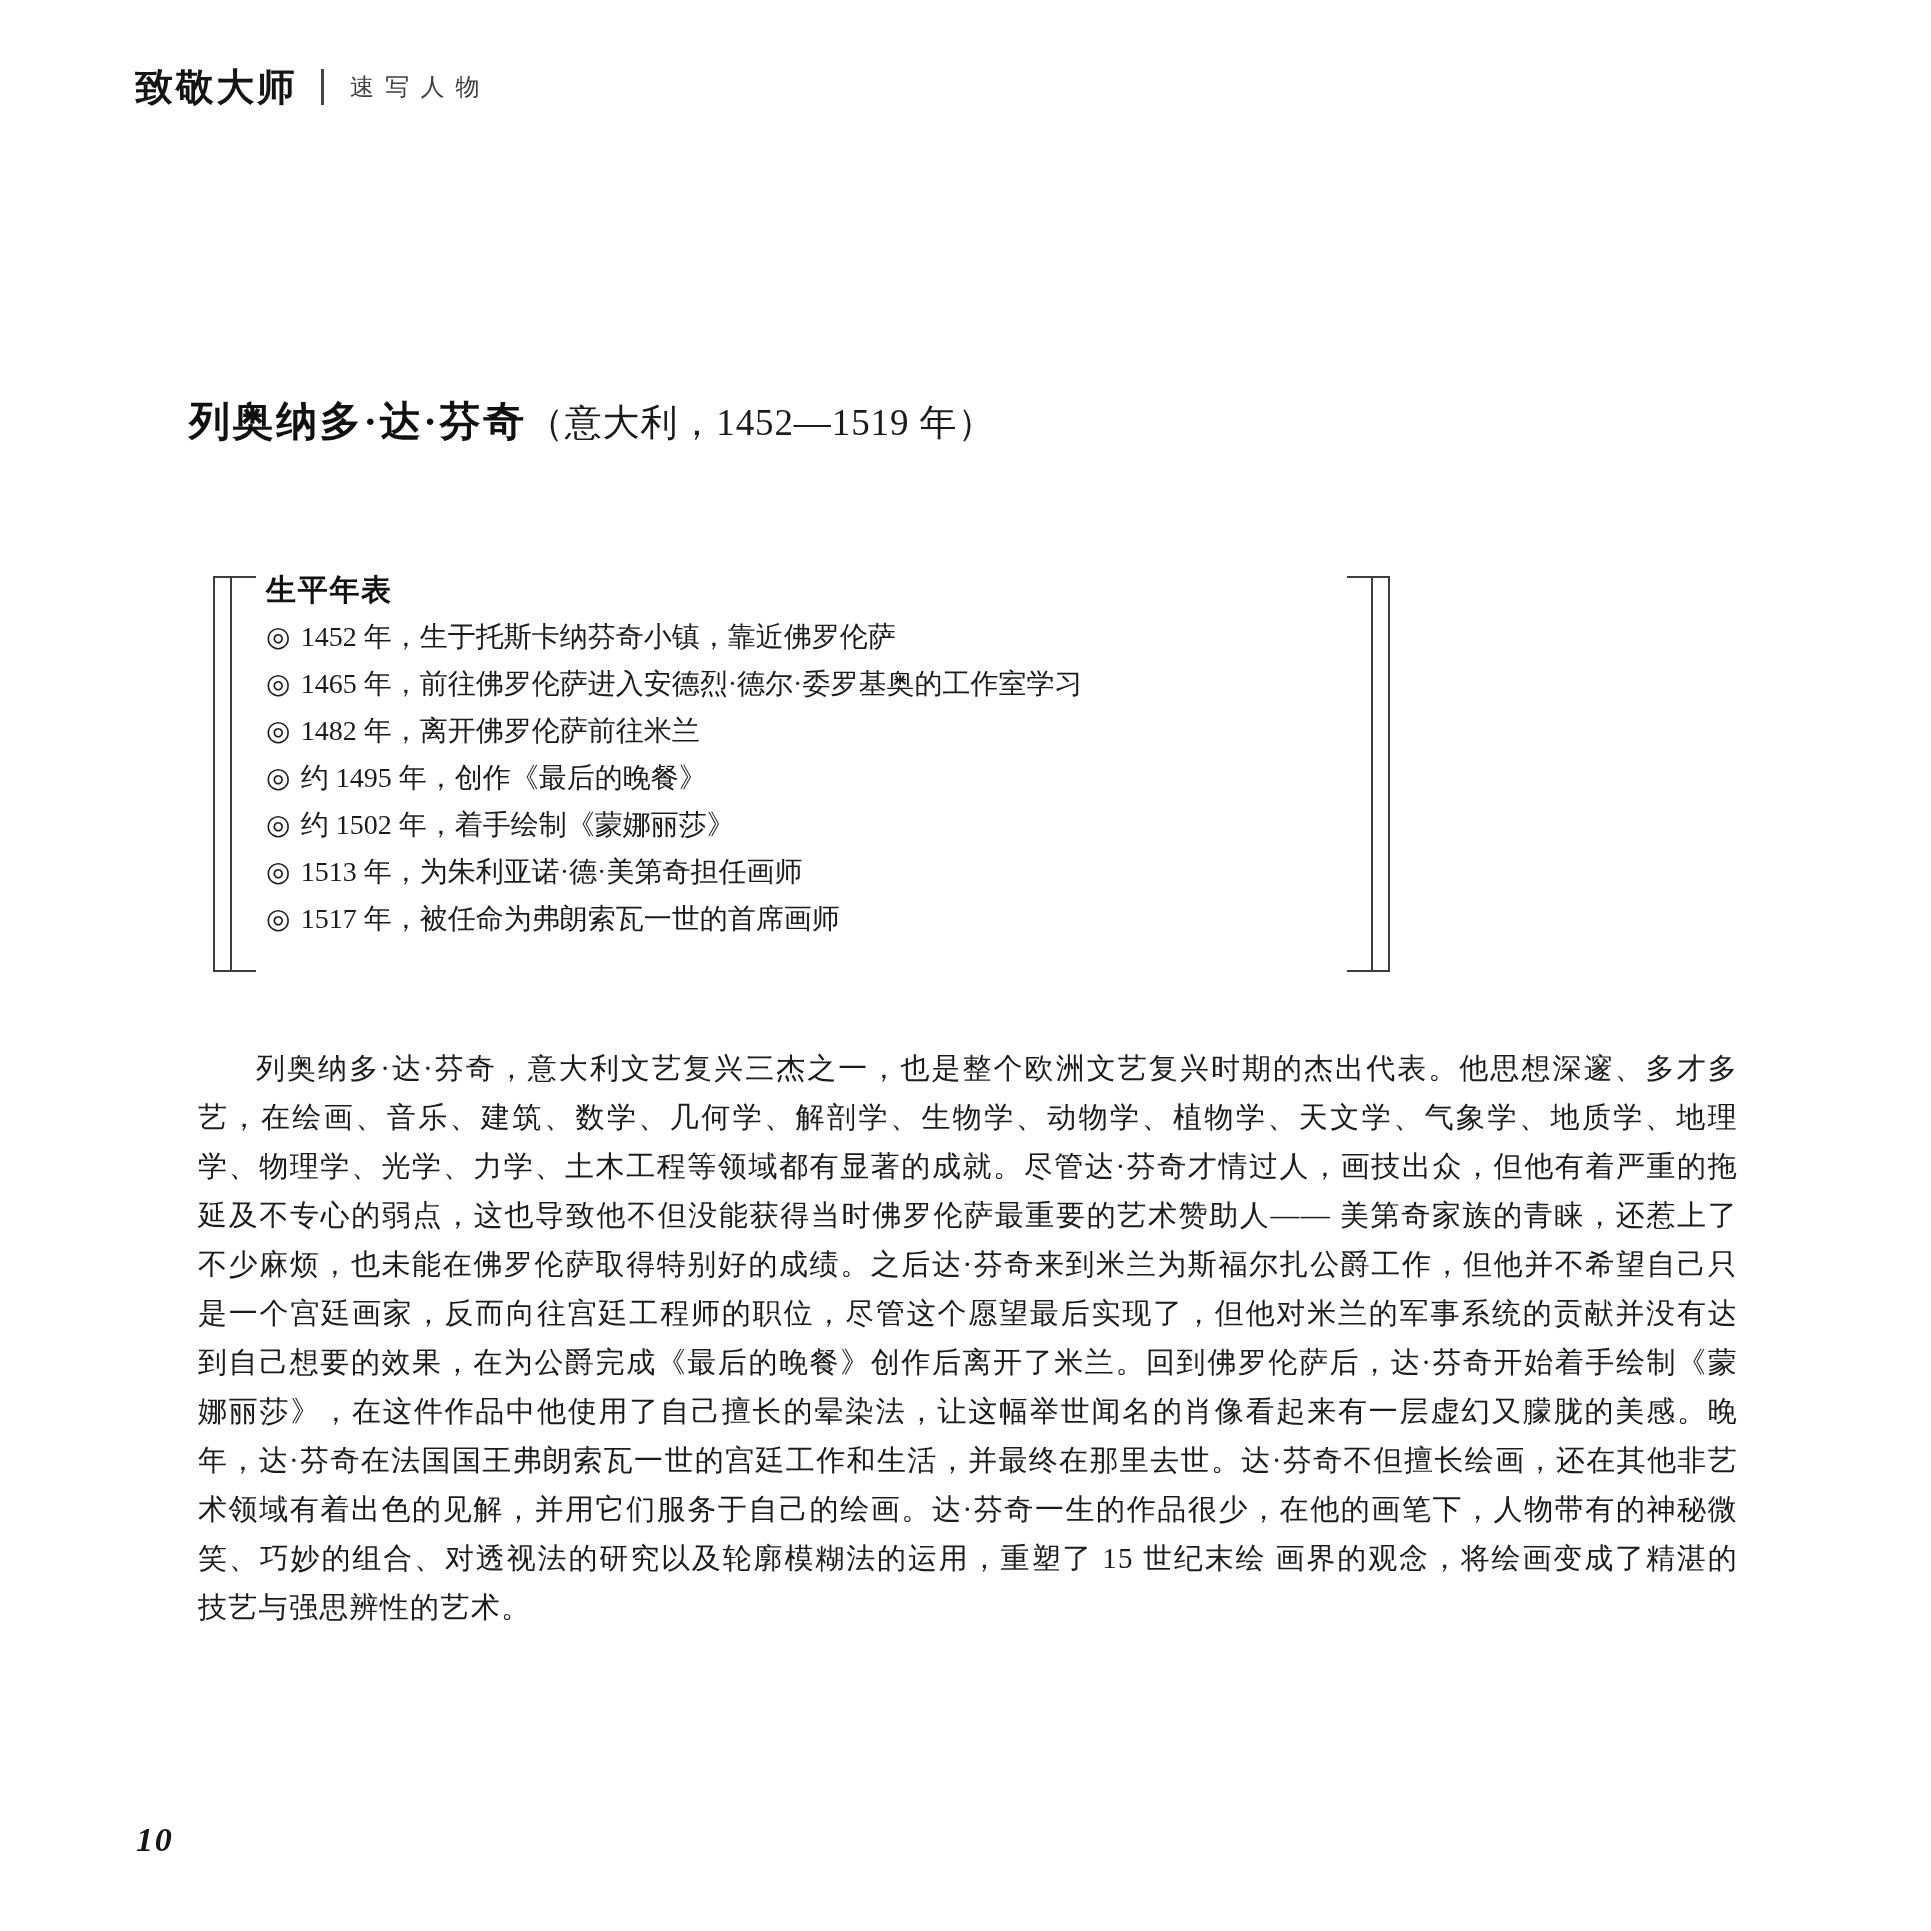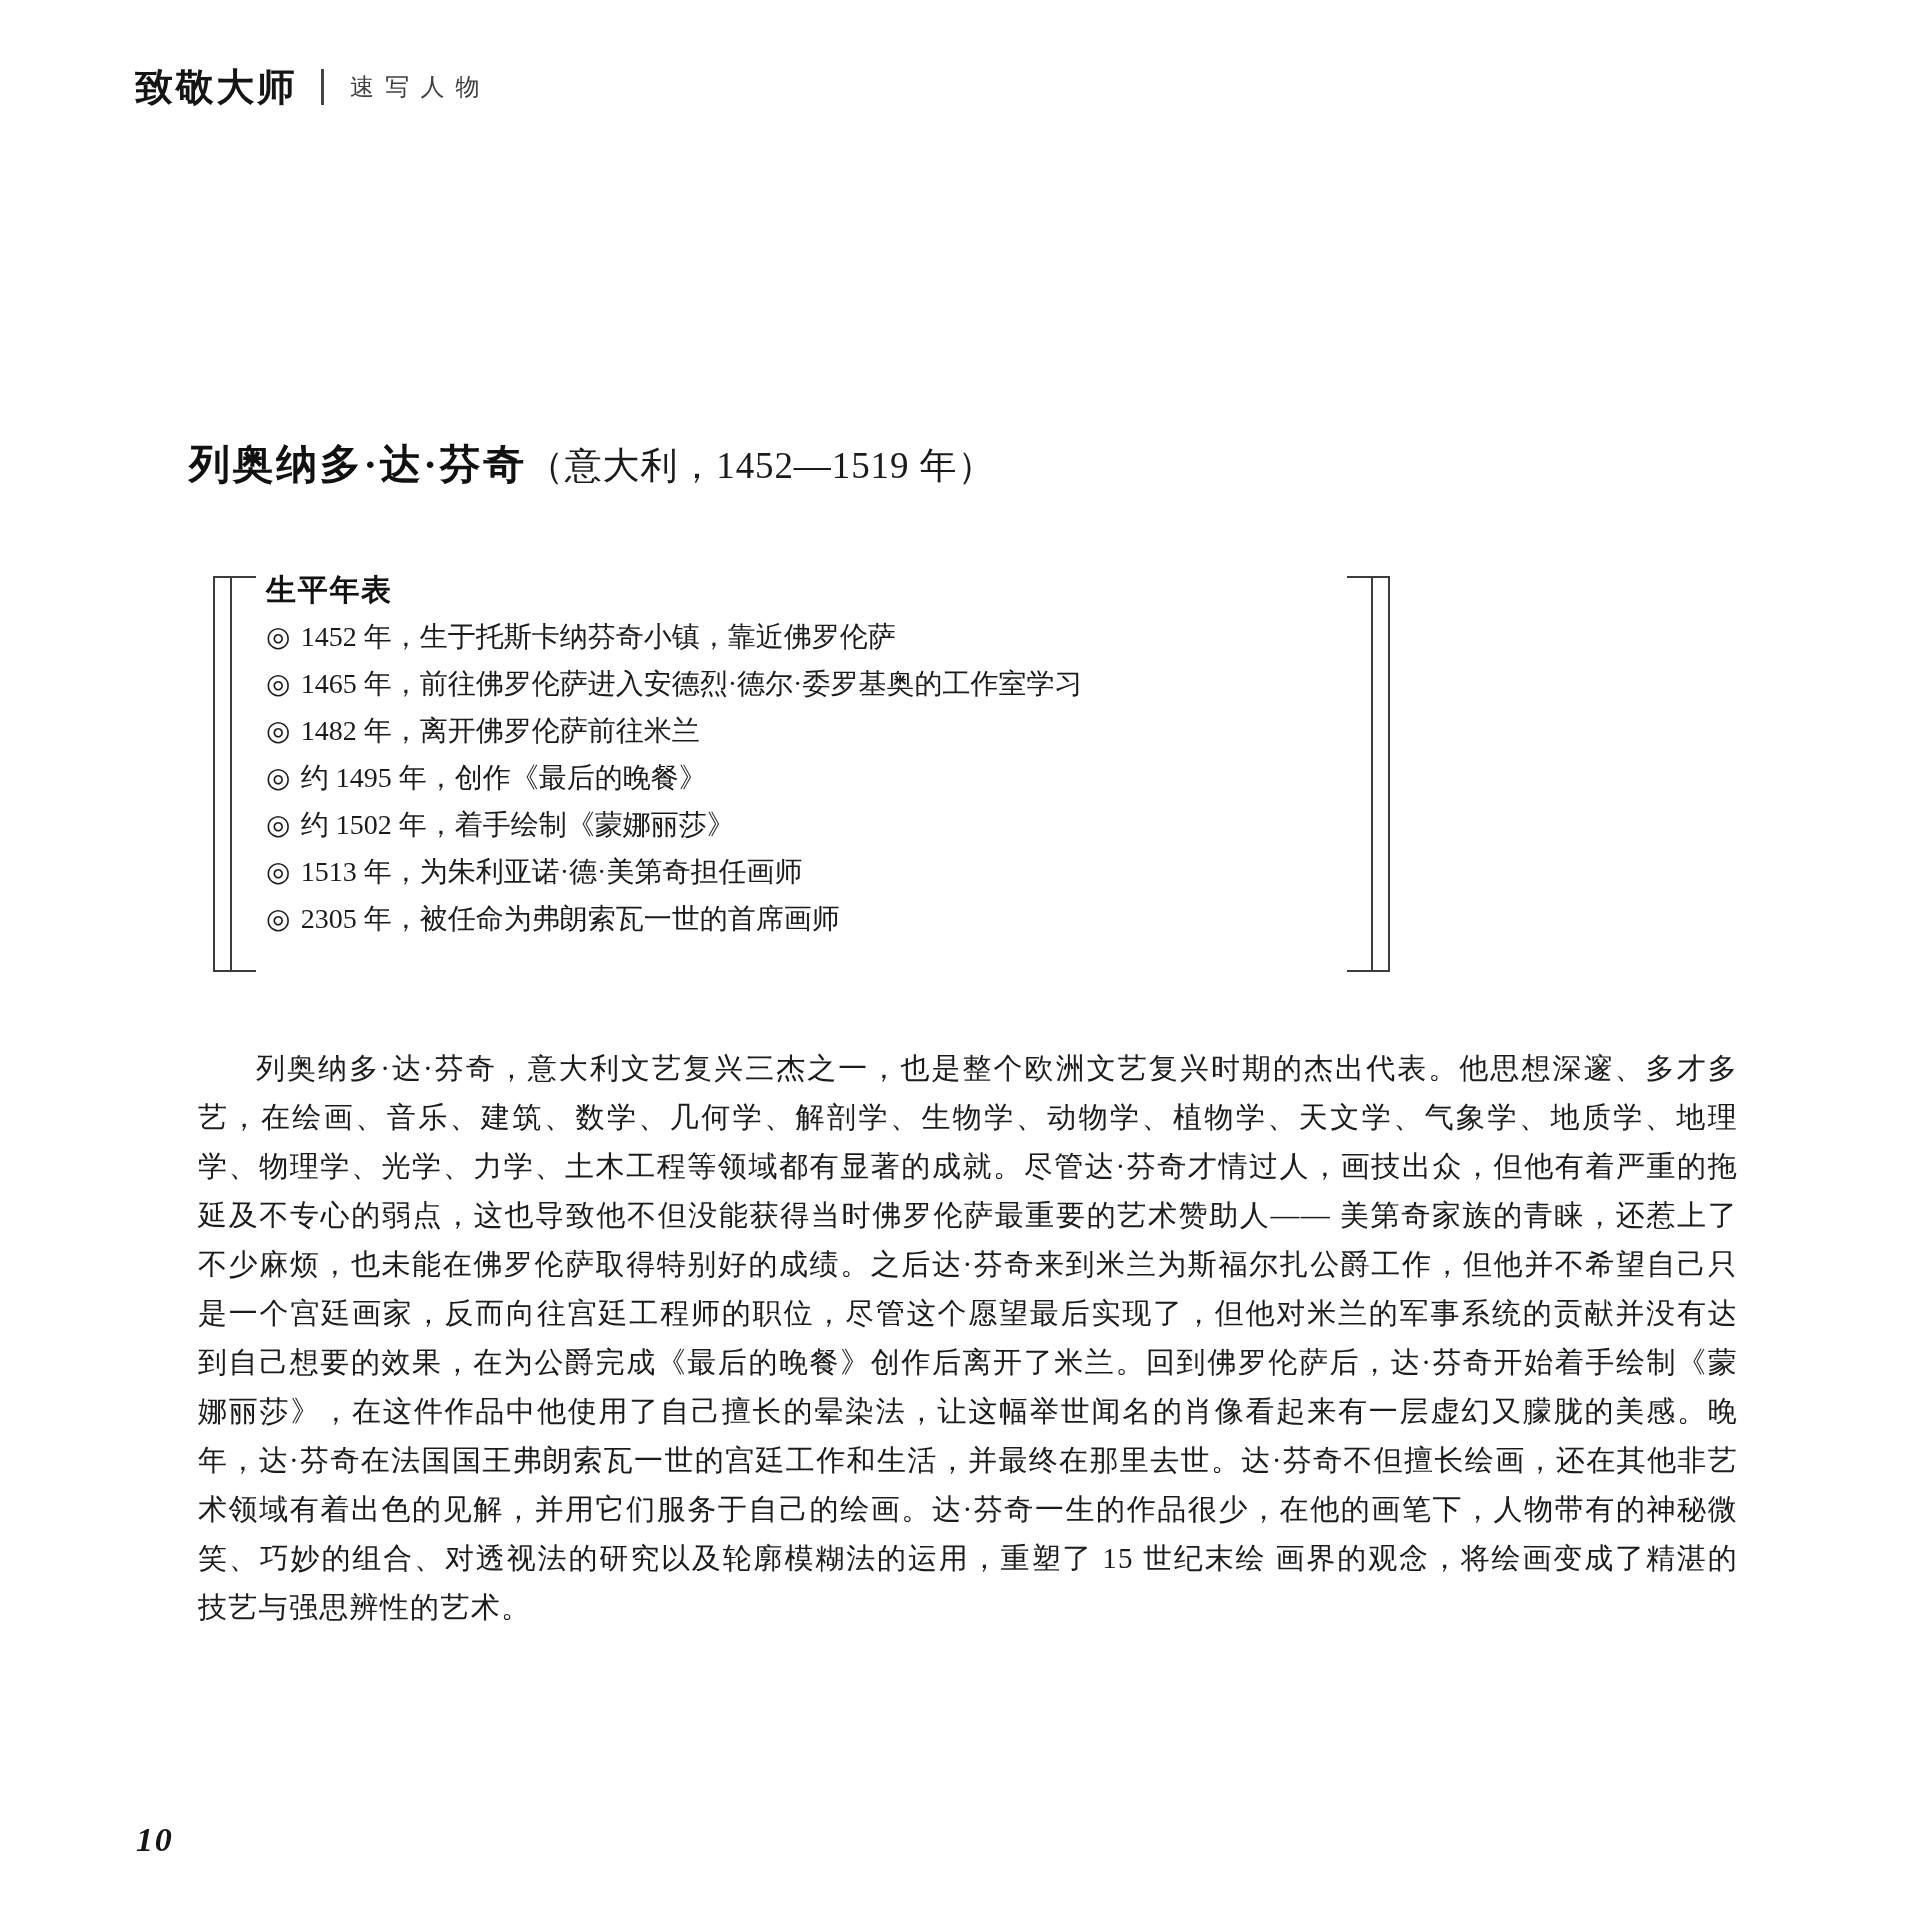--- a/index.html
+++ b/index.html
@@ -54,21 +54,20 @@
     top: 394px;
     display: flex;
     align-items: baseline;
     white-space: nowrap;
   }
   .title-name {
     font-weight: 700;
     font-size: 41px;
     letter-spacing: 2.6px;
     color: #111111;
-    margin-top: 43px;
   }
   .title-sub {
     font-weight: 400;
     font-size: 37px;
     letter-spacing: 0.9px;
     color: #1b1b1b;
   }
 
   
   .timeline {
@@ -186,21 +185,21 @@
       <div class="tl-row">
         <span class="tl-bullet">◎</span><span>约 1495 年，创作《最后的晚餐》</span>
       </div>
       <div class="tl-row">
         <span class="tl-bullet">◎</span><span>约 1502 年，着手绘制《蒙娜丽莎》</span>
       </div>
       <div class="tl-row">
         <span class="tl-bullet">◎</span><span>1513 年，为朱利亚诺·德·美第奇担任画师</span>
       </div>
       <div class="tl-row">
-        <span class="tl-bullet">◎</span><span>2305 年，被任命为弗朗索瓦一世的首席画师</span>
+        <span class="tl-bullet">◎</span><span>1517 年，被任命为弗朗索瓦一世的首席画师</span>
       </div>
     </div>
   </div>
 
   <div class="body-text">列奥纳多·达·芬奇，意大利文艺复兴三杰之一，也是整个欧洲文艺复兴时期的杰出代表。他思想深邃、多才多艺，在绘画、音乐、建筑、数学、几何学、解剖学、生物学、动物学、植物学、天文学、气象学、地质学、地理学、物理学、光学、力学、土木工程等领域都有显著的成就。尽管达·芬奇才情过人，画技出众，但他有着严重的拖延及不专心的弱点，这也导致他不但没能获得当时佛罗伦萨最重要的艺术赞助人—— 美第奇家族的青睐，还惹上了不少麻烦，也未能在佛罗伦萨取得特别好的成绩。之后达·芬奇来到米兰为斯福尔扎公爵工作，但他并不希望自己只是一个宫廷画家，反而向往宫廷工程师的职位，尽管这个愿望最后实现了，但他对米兰的军事系统的贡献并没有达到自己想要的效果，在为公爵完成《最后的晚餐》创作后离开了米兰。回到佛罗伦萨后，达·芬奇开始着手绘制《蒙娜丽莎》，在这件作品中他使用了自己擅长的晕染法，让这幅举世闻名的肖像看起来有一层虚幻又朦胧的美感。晚年，达·芬奇在法国国王弗朗索瓦一世的宫廷工作和生活，并最终在那里去世。达·芬奇不但擅长绘画，还在其他非艺术领域有着出色的见解，并用它们服务于自己的绘画。达·芬奇一生的作品很少，在他的画笔下，人物带有的神秘微笑、巧妙的组合、对透视法的研究以及轮廓模糊法的运用，重塑了 15 世纪末绘 画界的观念，将绘画变成了精湛的技艺与强思辨性的艺术。</div>
 
   <div class="folio">10</div>
 
 </div>
 

